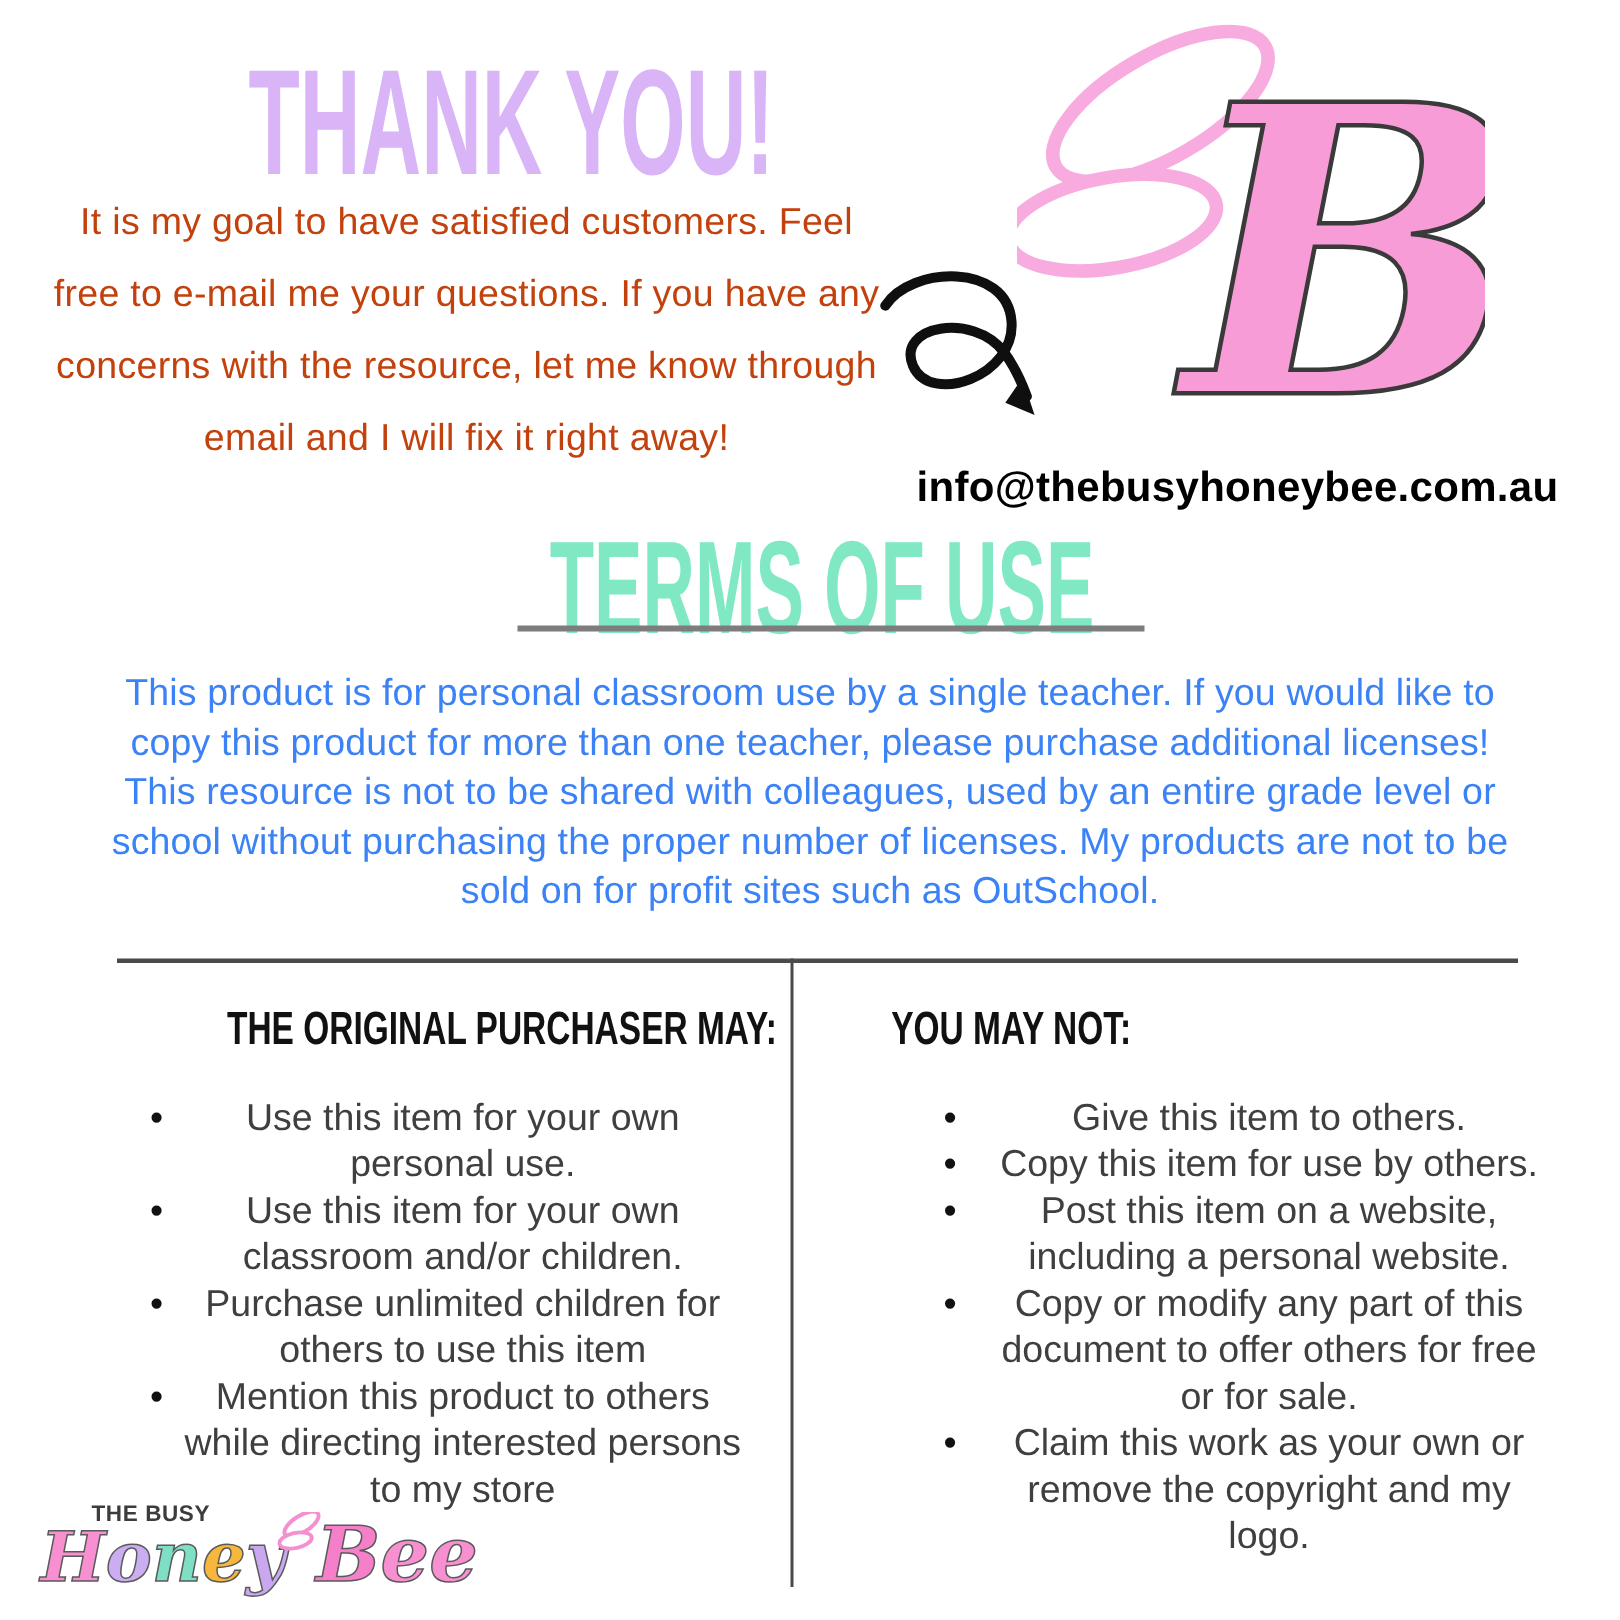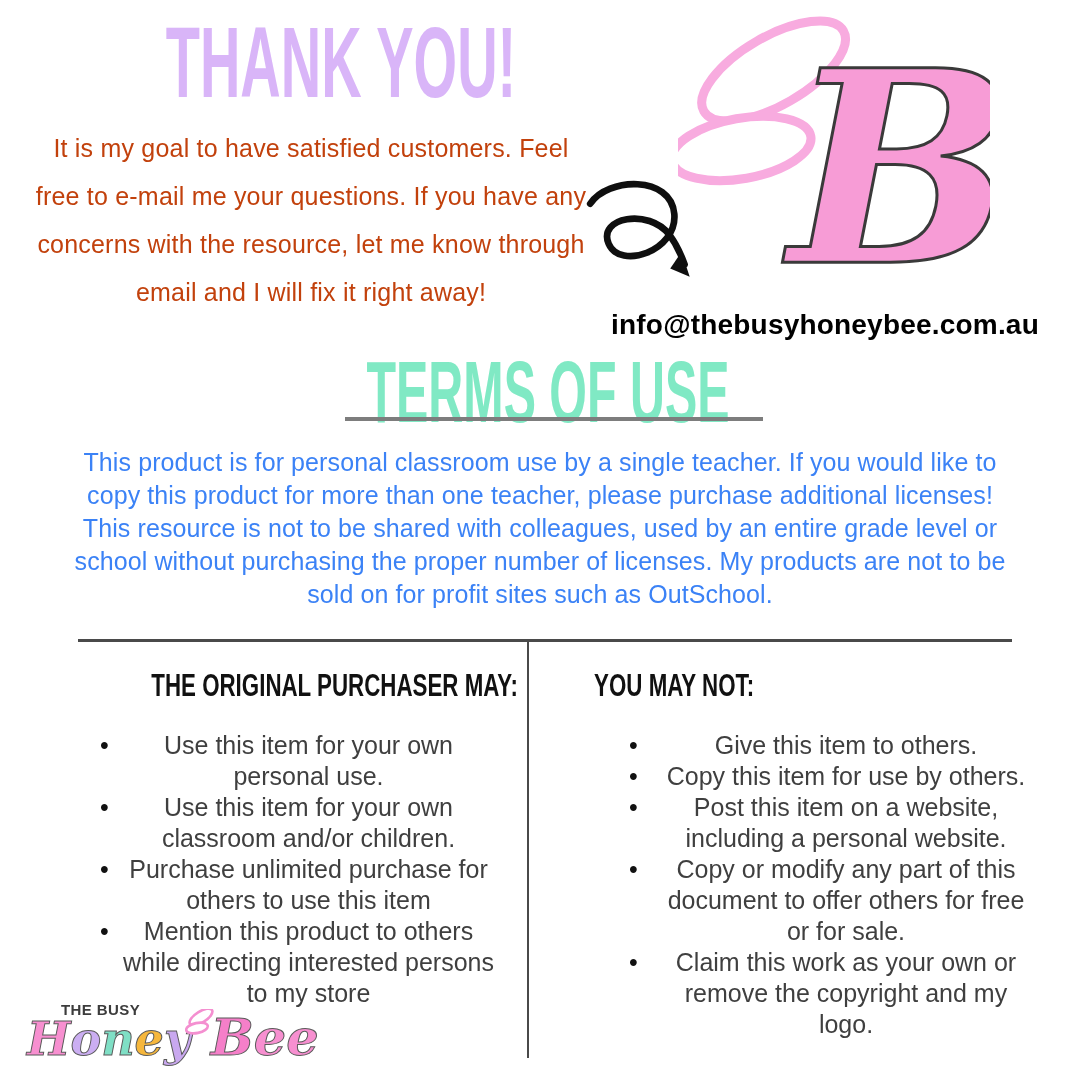--- a/index.html
+++ b/index.html
@@ -3,21 +3,21 @@
 <meta charset="utf-8">
 <style>
   html,body{margin:0;padding:0;background:#fff;}
   #canvas{
     position:relative;width:1080px;height:1080px;background:#ffffff;
     font-family:"Liberation Sans",sans-serif;overflow:hidden;color:#262626;
   }
   .squeeze{display:inline-block;transform-origin:center;white-space:nowrap;}
 
   
-  .thank-title{position:absolute;left:28px;top:10px;width:560px;text-align:left;
+  .thank-title{position:absolute;left:28px;top:30px;width:560px;text-align:left;
     font-weight:800;font-size:100px;line-height:1.04;margin:0;}
   .thank-title .squeeze{transform:scaleX(.56);}
   .thank-body{position:absolute;left:28px;top:124px;width:566px;margin:0;
     text-align:center;font-size:25px;line-height:48px;letter-spacing:.2px;color:#c2410c;}
 
   
   .arrow-wrap{position:absolute;left:583px;top:173px;width:118px;height:118px;}
 
   
   .blogo-wrap{position:absolute;left:678px;top:10px;width:312px;height:288px;}
@@ -100,21 +100,21 @@
   <div class="hr"></div>
   <div class="vr"></div>
 
   <div class="col col-left">
     <h3>
       <span class="squeeze">THE ORIGINAL PURCHASER MAY:</span>
     </h3>
     <ul>
         <li><span class="bullet">•</span><span>Use this item for your own personal use.</span></li>
         <li><span class="bullet">•</span><span>Use this item for your own classroom and/or children.</span></li>
-        <li><span class="bullet">•</span><span>Purchase unlimited purchase for others to use this item</span></li>
+        <li><span class="bullet">•</span><span>Purchase unlimited children for others to use this item</span></li>
         <li><span class="bullet">•</span><span>Mention this product to others while directing interested persons to my store</span></li>
       </ul>
   </div>
 
   <div class="col col-right">
     <h3>
       <span class="squeeze">YOU MAY NOT:</span>
     </h3>
     <ul>
         <li><span class="bullet">•</span><span>Give this item to others.</span></li>

